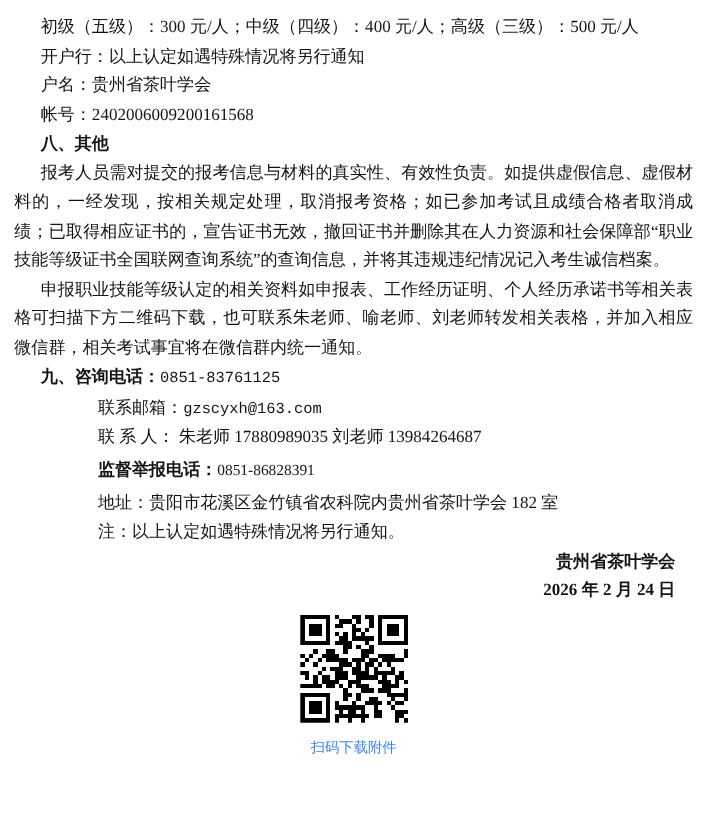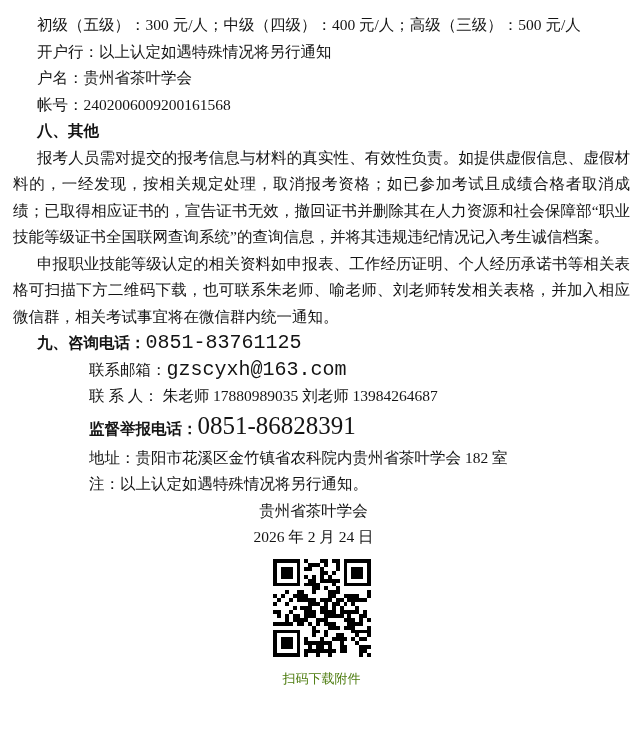--- a/index.html
+++ b/index.html
@@ -18,49 +18,50 @@
     font-size: 15.5px;
     line-height: 26.5px;
     text-align: justify;
   }
   .para { text-indent: 24px; }
   .para-deep { text-indent: 46px; }
   .bold { font-weight: bold; }
   .contact-block { margin-left: 76px; }
   .mono {
     font-family: "Liberation Mono", "DejaVu Sans Mono", monospace;
-    font-size: 20px;
+    font-size: 14px;
     letter-spacing: 0;
   }
   .big-phone {
-    font-size: 25px;
+    font-size: 14px;
     font-family: "Liberation Serif", "DejaVu Serif", serif;
     font-weight: normal;
   }
   .supervise-line { line-height: 32px; }
   .signature-block {
-    text-align: center;
+    text-align: right;
     padding-right: 16px;
+    font-weight: bold;
   }
   .qr-wrap {
     margin-top: 8px;
     text-align: center;
   }
   .qr-wrap svg {
     display: inline-block;
     shape-rendering: crispEdges;
     background: #ffffff;
   }
   .qr-caption {
     margin-top: 5px;
     text-align: center;
     text-indent: 0;
     font-size: 13px;
     line-height: 18px;
-    color: #4d7c0f;
+    color: #3b82f6;
   }
 </style>
 </head>
 <body>
 
 <div class="doc">
 
   <div class="para">初级（五级）：300 元/人；中级（四级）：400 元/人；高级（三级）：500 元/人</div>
 
   <div class="para">开户行：以上认定如遇特殊情况将另行通知</div>

